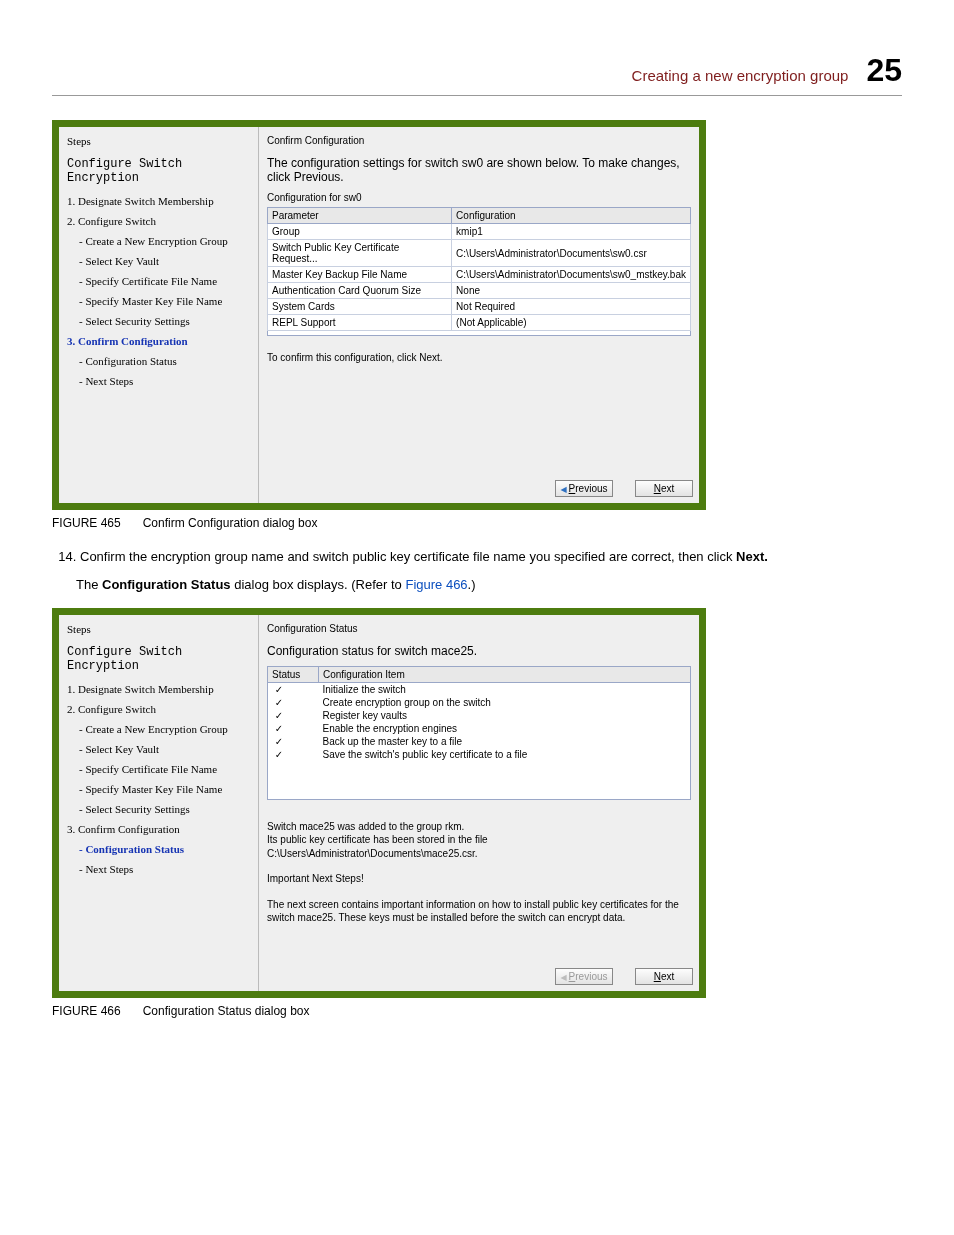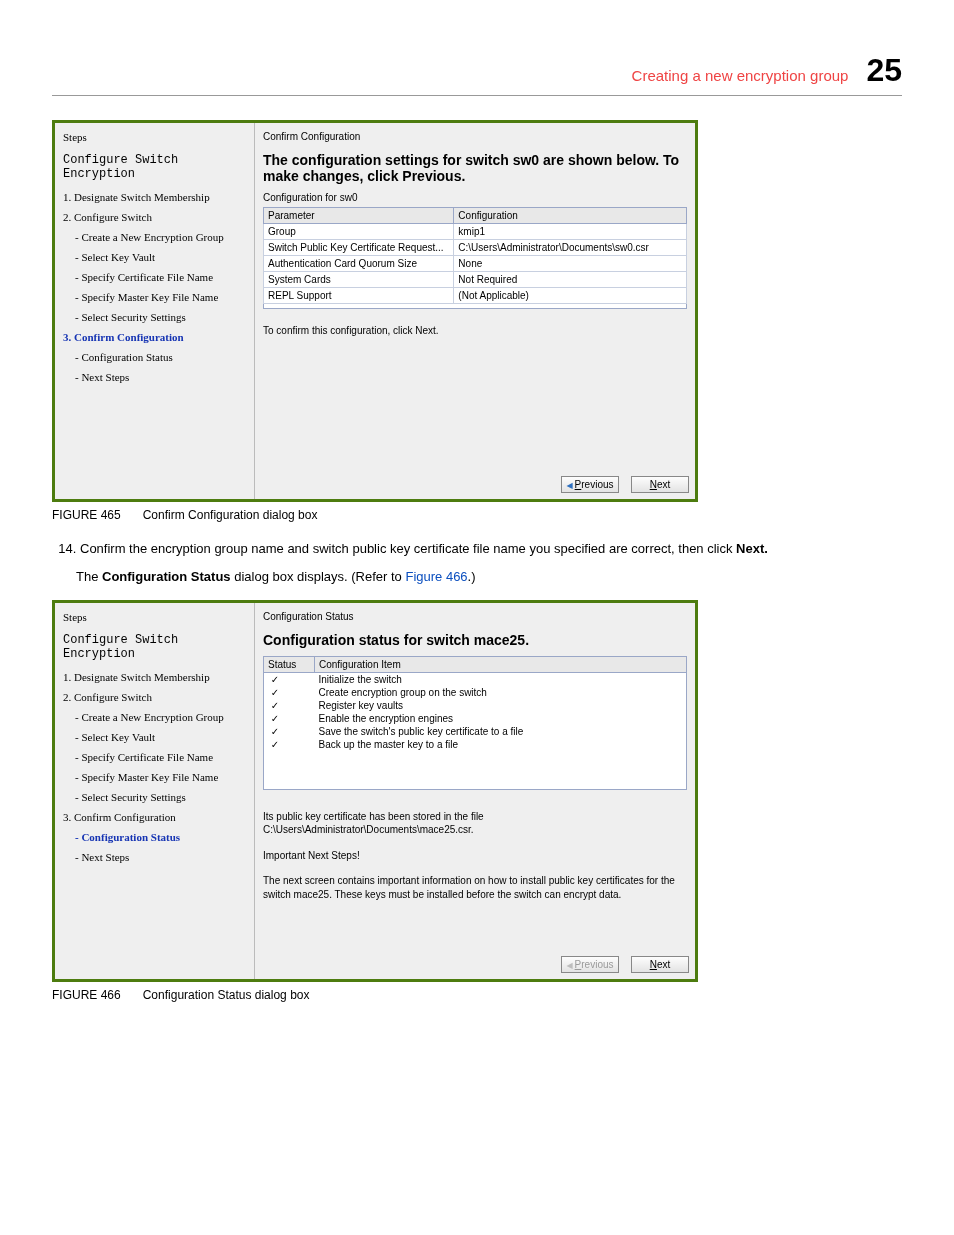--- a/index.html
+++ b/index.html
@@ -15,31 +15,31 @@
     display: flex;
     justify-content: flex-end;
     align-items: baseline;
     gap: 18px;
     border-bottom: 1px solid #999;
     padding-bottom: 6px;
     margin-bottom: 24px;
   }
   .page-header .title {
     font-size: 15px;
-    color: #ef4444;
+    color: #7f1d1d;
   }
   .page-header .num {
     font-size: 32px;
     font-weight: bold;
   }
   .figure {
     margin: 0 0 6px 0;
   }
   .dialog {
-    border: 3px solid #4d7c0f;
+    border: 7px solid #4d7c0f;
     background: #efefef;
     width: 640px;
     margin: 0 0 6px 0;
     font-family: Tahoma, Arial, sans-serif;
     font-size: 10px;
     color: #000;
     display: grid;
     grid-template-columns: 200px 1fr;
     grid-template-rows: auto 1fr auto;
     position: relative;
@@ -58,21 +58,21 @@
     grid-row: 1 / span 2;
     padding: 8px 8px 8px 8px;
     background: #efefef;
   }
   .dialog .footer {
     grid-column: 1 / span 2;
     grid-row: 3;
     padding: 6px 6px 6px 6px;
     display: flex;
     align-items: flex-end;
-    gap: 12px;
+    gap: 22px;
   }
   .dialog .steps-title {
     font-family: "Times New Roman", serif;
     font-size: 11px;
     margin-bottom: 10px;
   }
   .dialog .steps-heading {
     font-family: Liberation Mono, monospace;
     font-size: 12px;
     margin: 6px 0 10px 0;
@@ -89,23 +89,22 @@
   }
   .dialog .steps-item.active, .dialog .steps-sub.active {
     color: #1634b3;
     font-weight: bold;
   }
   .dialog .panel-title {
     font-size: 10px;
     margin-bottom: 8px;
   }
   .dialog .desc {
-    font-size: 14px;
+    font-size: 12px;
     margin: 10px 0 8px 0;
-    font-weight: bold;
   }
   .dialog .subcap {
     font-size: 10px;
     margin-bottom: 4px;
   }
   .dialog table.params {
     width: 100%;
     border-collapse: collapse;
     font-size: 10px;
     background: #fff;
@@ -251,20 +250,24 @@
           <tbody id="d1-rows">
             <tr>
               <td>Group</td>
               <td>kmip1</td>
             </tr>
             <tr>
               <td>Switch Public Key Certificate Request...</td>
               <td>C:\Users\Administrator\Documents\sw0.csr</td>
             </tr>
             <tr>
+              <td>Master Key Backup File Name</td>
+              <td>C:\Users\Administrator\Documents\sw0_mstkey.bak</td>
+            </tr>
+            <tr>
               <td>Authentication Card Quorum Size</td>
               <td>None</td>
             </tr>
             <tr>
               <td>System Cards</td>
               <td>Not Required</td>
             </tr>
             <tr>
               <td>REPL Support</td>
               <td>(Not Applicable)</td>
@@ -338,34 +341,35 @@
             <tr>
               <td class="chk"></td>
               <td>Register key vaults</td>
             </tr>
             <tr>
               <td class="chk"></td>
               <td>Enable the encryption engines</td>
             </tr>
             <tr>
               <td class="chk"></td>
+              <td>Back up the master key to a file</td>
+            </tr>
+            <tr>
+              <td class="chk"></td>
               <td>Save the switch's public key certificate to a file</td>
-            </tr>
-            <tr>
-              <td class="chk"></td>
-              <td>Back up the master key to a file</td>
             </tr>
           </tbody>
         <tbody>
             <tr>
               <td colspan="2" style="height:36px"></td>
             </tr>
       </tbody>
         </table>
       <div class="msg-block">
+        <div>Switch mace25 was added to the group rkm.</div>
         <div>Its public key certificate has been stored in the file C:\Users\Administrator\Documents\mace25.csr.</div>
         <span class="imp">Important Next Steps!</span>
         <div>The next screen contains important information on how to install public key certificates for the switch mace25. These keys must be installed before the switch can encrypt data.</div>
       </div>
     </div>
     <div class="footer">
       <div class="footer-left-group">
         <div class="btn"><span class="u">H</span><span>elp</span></div>
         <div class="btn"><span class="u">C</span><span>ancel</span></div>
       </div>

